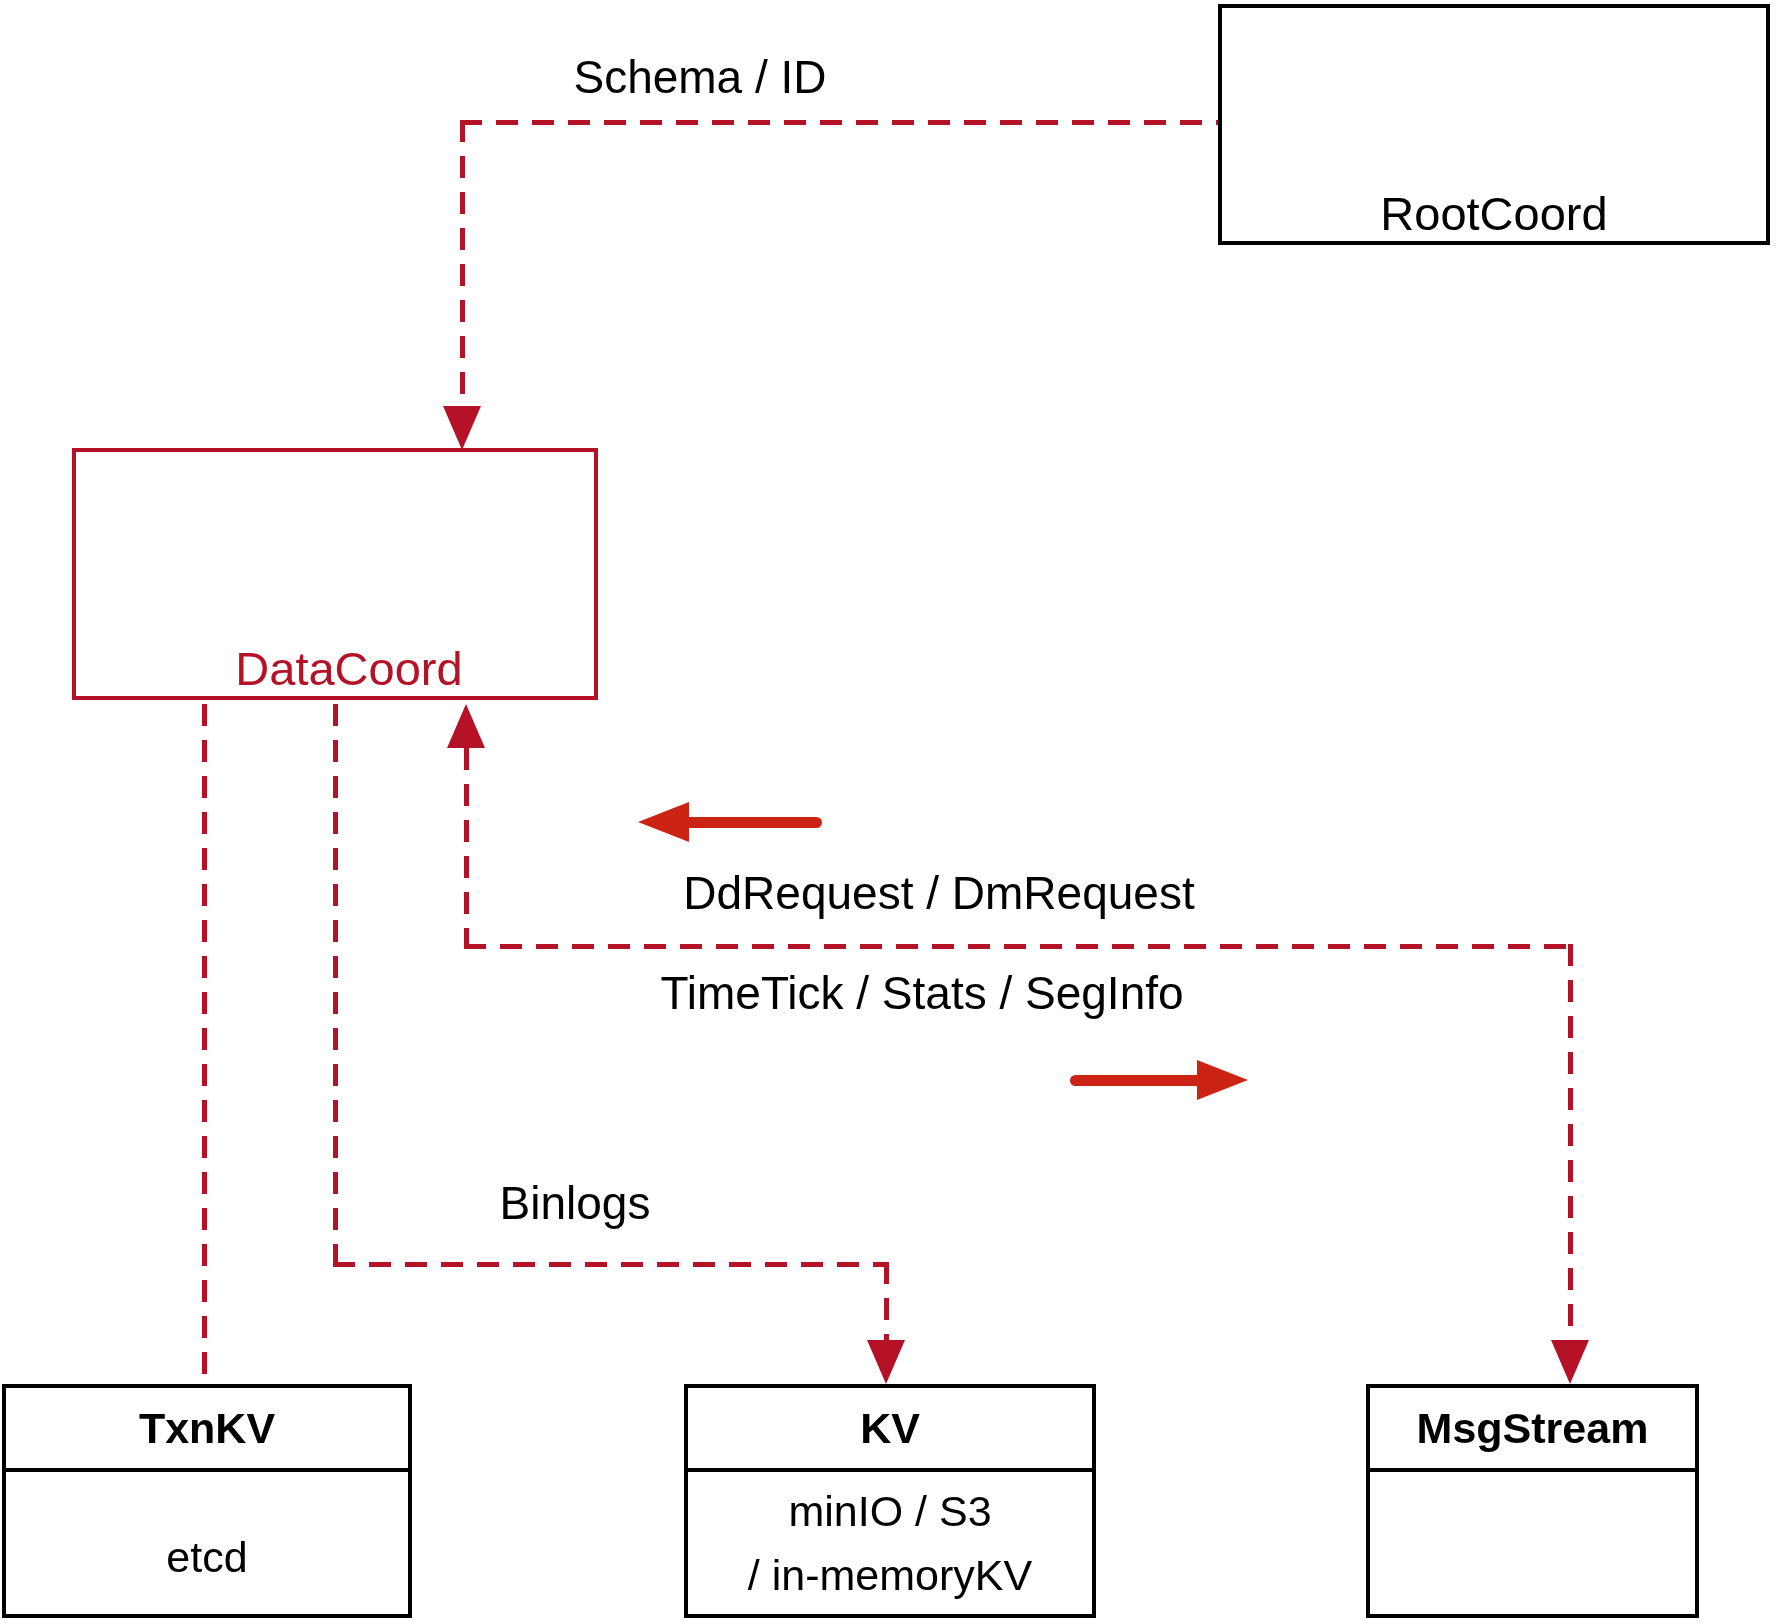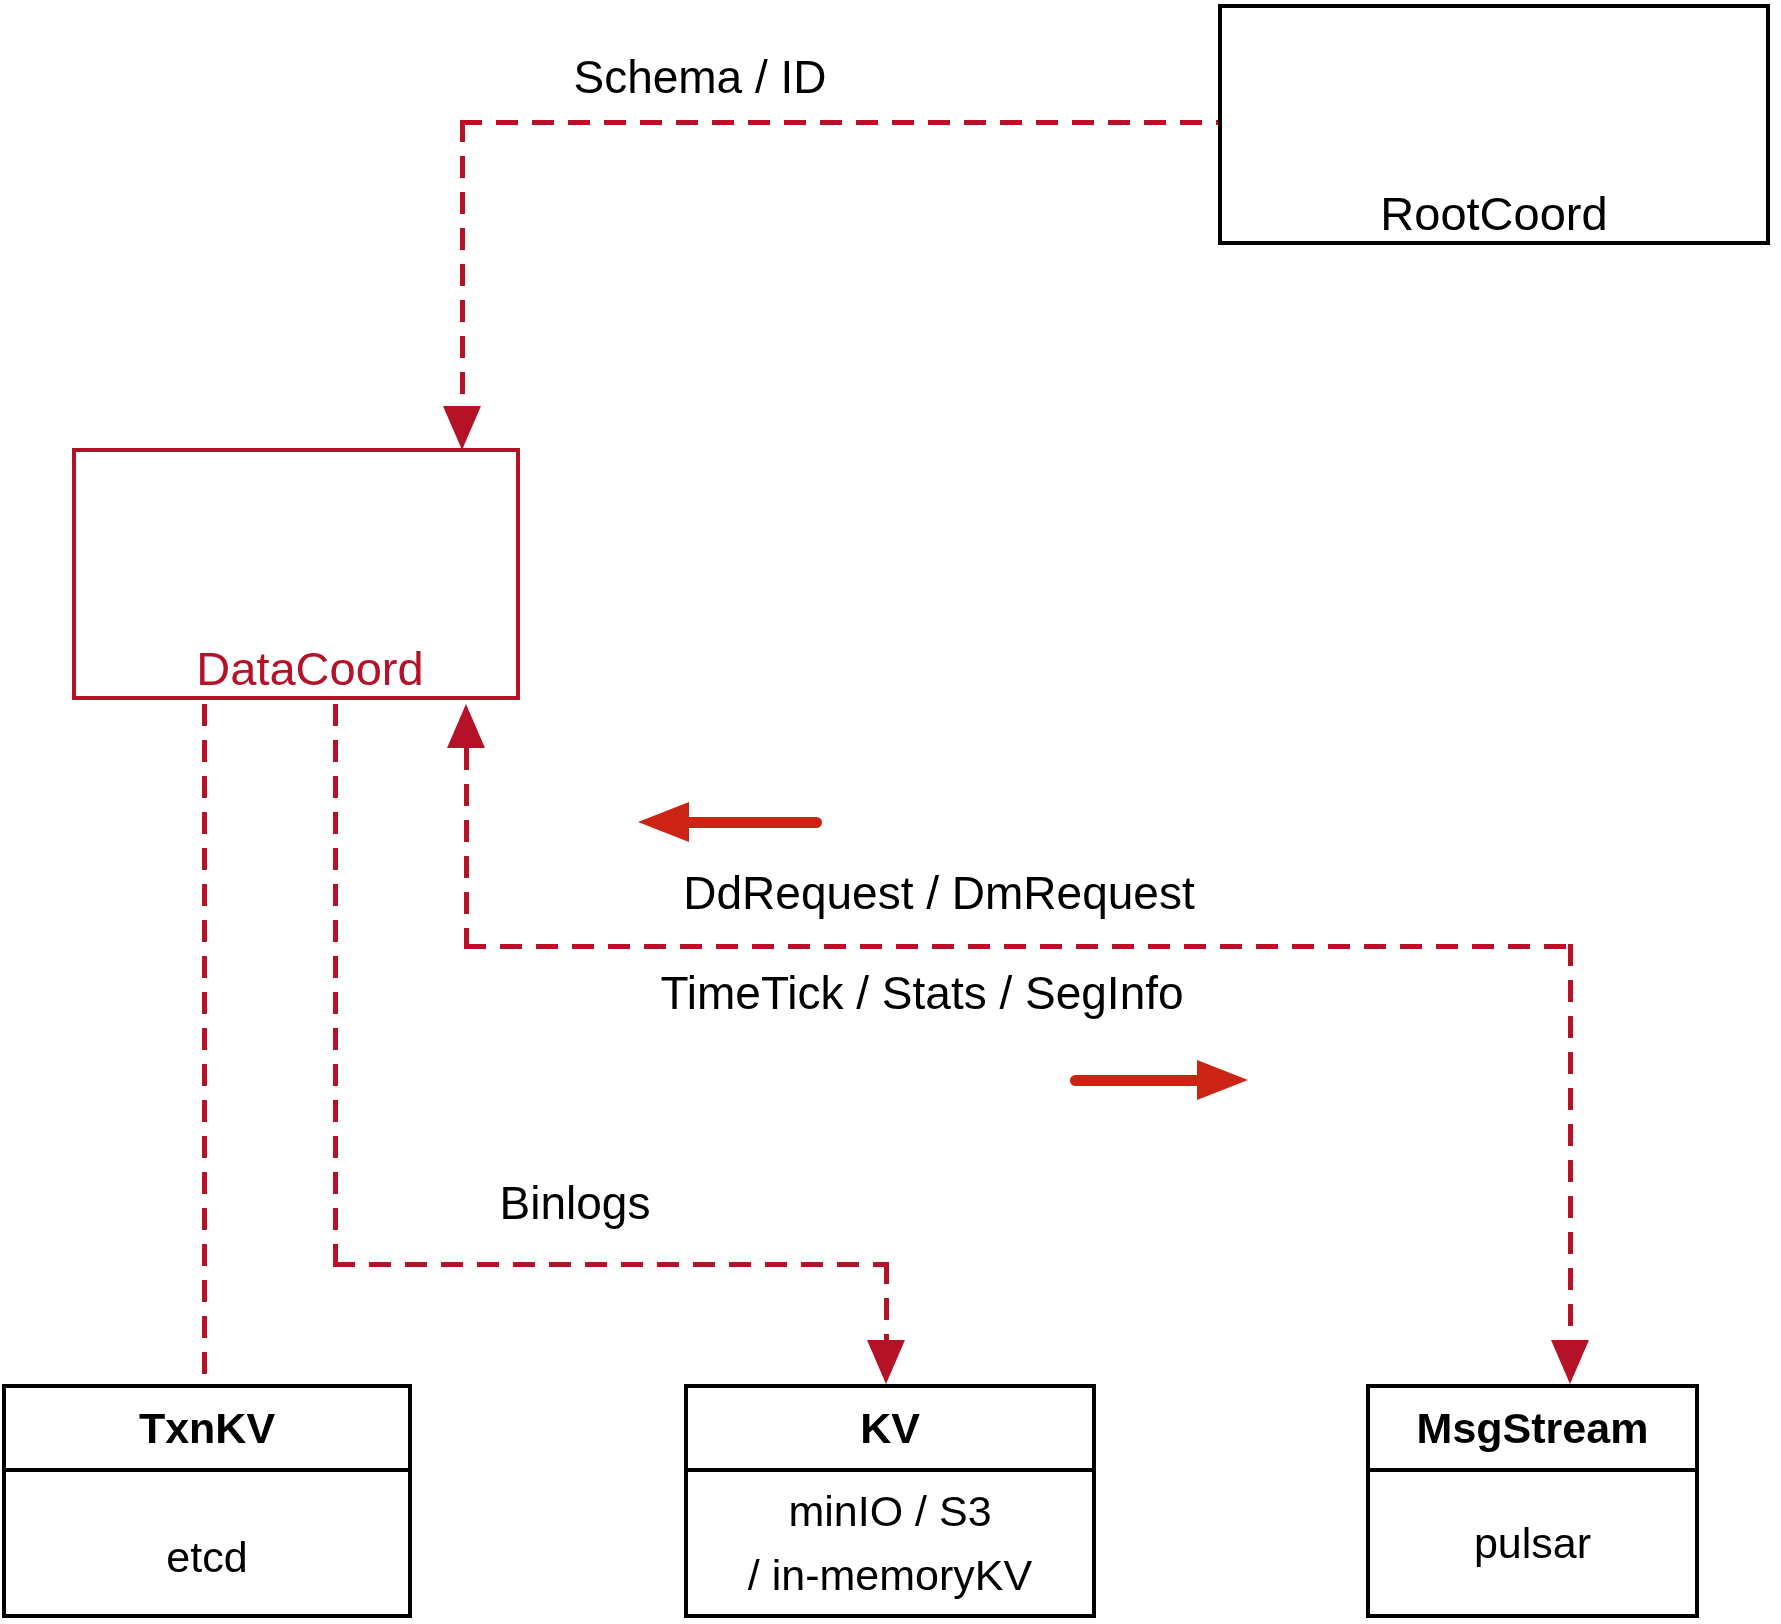--- a/index.html
+++ b/index.html
@@ -126,35 +126,34 @@
   <div class="dash-v" style="left:333px;top:704px;height:558px;"></div>
   <div class="dash-h" style="left:333px;top:1262px;width:553px;"></div>
   <div class="dash-v" style="left:884px;top:1262px;height:78px;"></div>
   <div class="ah down" style="left:867px;top:1340px;"></div>
   <div class="elabel" style="left:425px;top:1176px;width:300px;text-align:center;">Binlogs</div>
 
   <div class="node" style="left:1218px;top:4px;width:552px;height:241px;">
     <span>RootCoord</span>
   </div>
 
-  <div class="node red" style="left:72px;top:448px;width:448px;height:252px;padding-left:28px;">
+  <div class="node red" style="left:72px;top:448px;width:526px;height:252px;padding-left:28px;">
     <span>DataCoord</span>
   </div>
 
   <div class="tablebox" style="left:2px;top:1384px;width:410px;height:234px;gap:28px;">
     <div class="hdr">TxnKV</div>
     <div class="body">etcd</div>
   </div>
 
   <div class="tablebox" style="left:684px;top:1384px;width:412px;height:234px;">
     <div class="hdr">KV</div>
     <div class="body">
       <span>minIO / S3</span>
       <span>/ in-memoryKV</span>
     </div>
   </div>
 
   <div class="tablebox" style="left:1366px;top:1384px;width:333px;height:234px;">
     <div class="hdr">MsgStream</div>
-    <div class="body">pulsar</div>
   </div>
 
 </div>
 
 </body></html>

